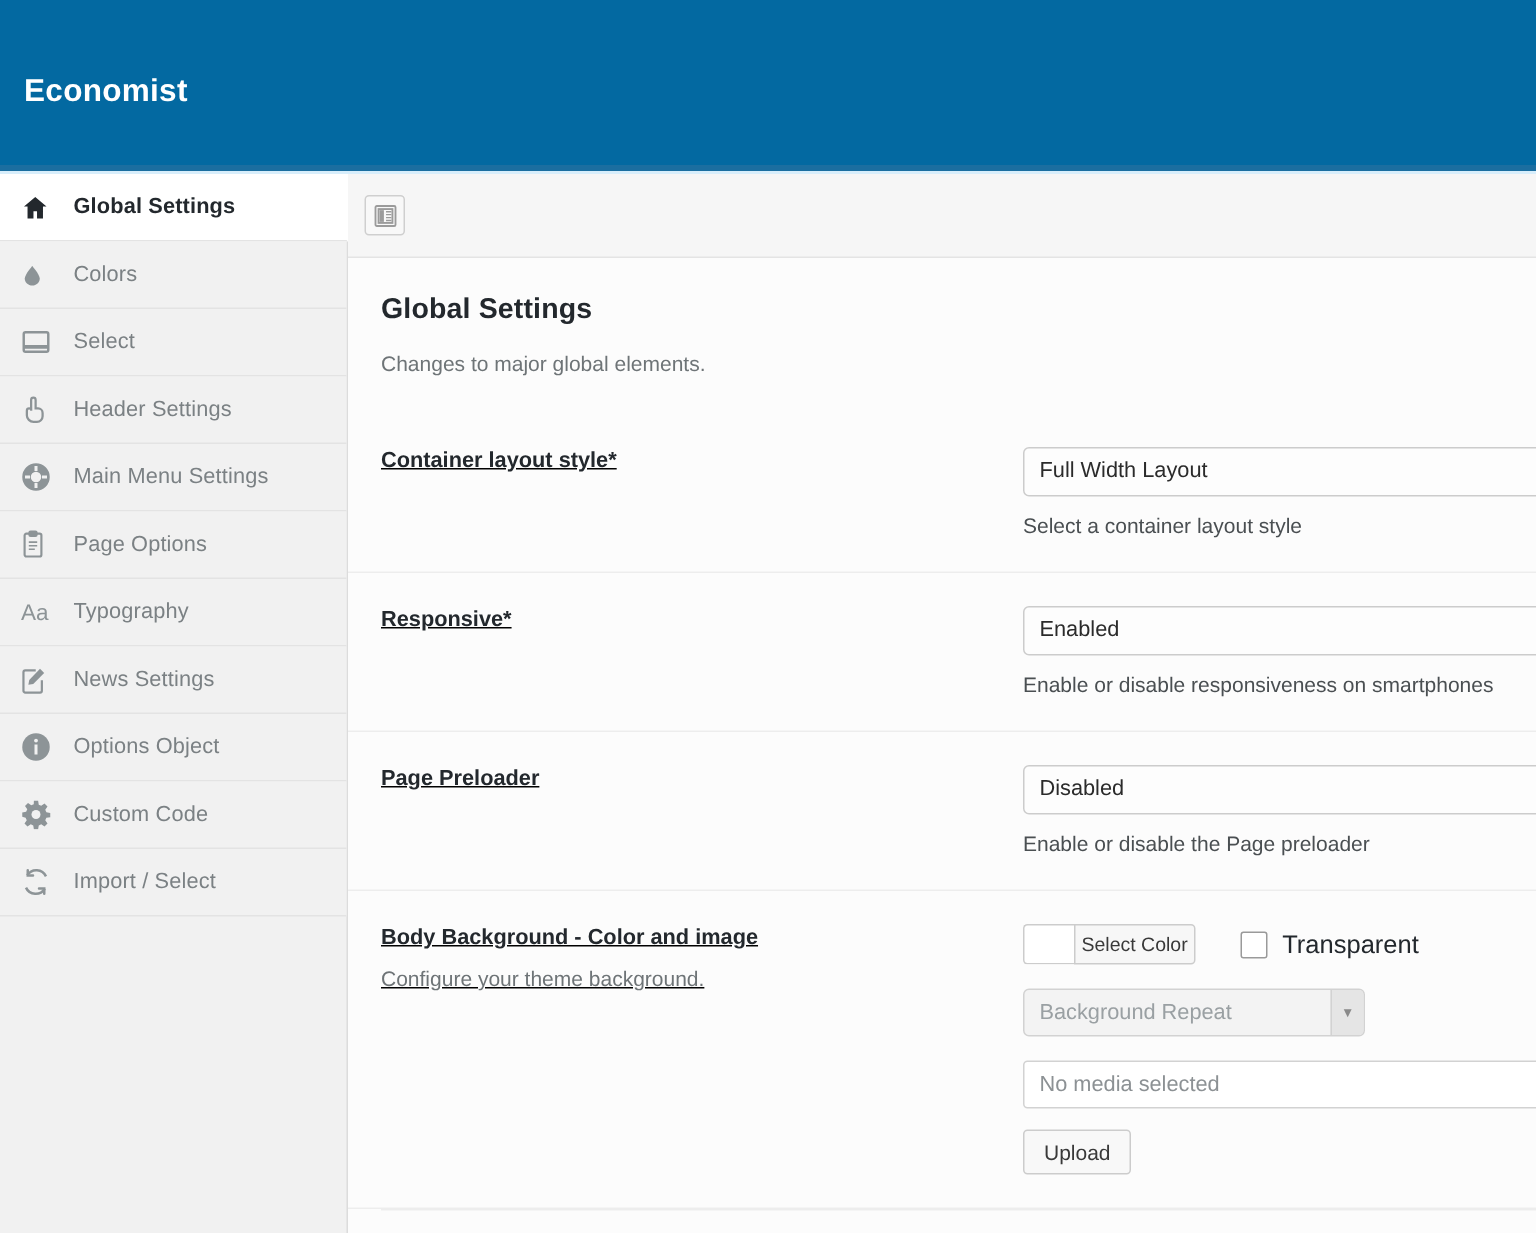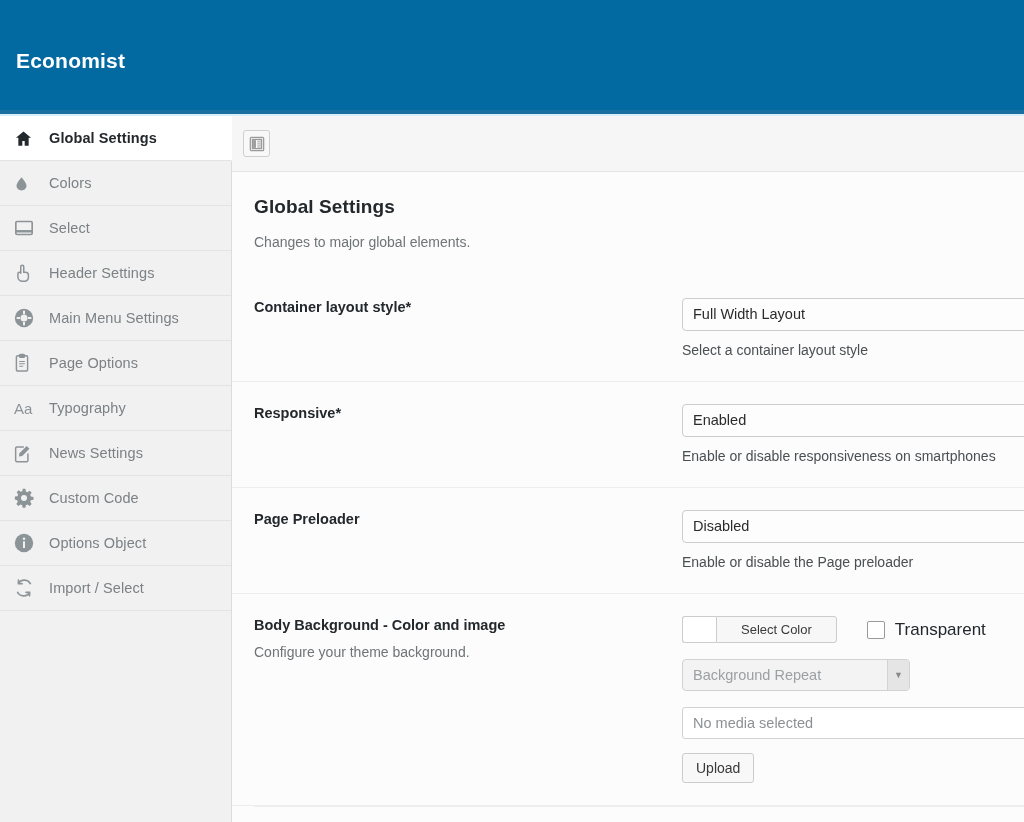--- a/index.html
+++ b/index.html
@@ -147,20 +147,21 @@
     display: flex;
     align-items: flex-start;
     border-bottom: 1px solid #ededed;
     padding: 22px 0 22px 22px;
     min-height: 106px;
   }
   .form-row.last { border-bottom: 1px solid #ededed; }
   .row-label-col {
     flex: 0 0 428px;
     padding-top: 1px;
+    text-decoration: underline;
   }
   .row-label {
     font-size: 14.5px;
     font-weight: bold;
     color: #23282d;
   }
   .row-sublabel {
     font-size: 14px;
     color: #6e7477;
     margin-top: 11px;
@@ -207,21 +208,21 @@
     cursor: pointer;
   }
   .color-btn {
     height: 27px;
     line-height: 25px;
     border: 1px solid #cccccc;
     border-radius: 0 3px 3px 0;
     background: #f7f7f7;
     font-size: 13px;
     color: #393939;
-    padding: 0 24px;
+    padding: 0 4px;
     cursor: pointer;
   }
   .transparent-wrap {
     display: flex;
     align-items: center;
     margin-left: 30px;
   }
   .checkbox {
     width: 18px; height: 18px;
     border: 1px solid #9a9a9a;
@@ -388,37 +389,37 @@
           <path d="M17 11.5V20a1.5 1.5 0 0 1-1.5 1.5h-12A1.5 1.5 0 0 1 2 20V5a1.5 1.5 0 0 1 1.5-1.5H12"></path>
           <path d="M15.5 2.2l3.4 3.4L10 14.5l-4 .7.7-4z" fill="currentColor" stroke="none"></path>
         </svg>
       </span>
       <span class="nav-label">News Settings</span>
     </div>
 
     <div class="nav-item">
       <span class="nav-icon">
         <svg width="20" height="20" viewBox="0 0 24 24" fill="currentColor">
+          <circle cx="12" cy="12" r="11"></circle>
+          <rect x="10.8" y="10" width="2.4" height="8" fill="#f1f1f1"></rect>
+          <circle cx="12" cy="6.8" r="1.5" fill="#f1f1f1"></circle>
+        </svg>
+      </span>
+      <span class="nav-label">Options Object</span>
+    </div>
+
+    <div class="nav-item">
+      <span class="nav-icon">
+        <svg width="20" height="20" viewBox="0 0 24 24" fill="currentColor">
           <path d="M12 8.2a3.8 3.8 0 1 0 0 7.6 3.8 3.8 0 0 0 0-7.6zm0 5.9a2.1 2.1 0 1 1 0-4.2 2.1 2.1 0 0 1 0 4.2z"></path>
           <path d="M10.3 1h3.4l.5 3.1 2 .9 2.6-1.8 2.4 2.4-1.8 2.6.9 2 3.1.5v3.4l-3.1.5-.9 2 1.8 2.6-2.4 2.4-2.6-1.8-2 .9-.5 3.1h-3.4l-.5-3.1-2-.9-2.6 1.8-2.4-2.4 1.8-2.6-.9-2L1 13.7v-3.4l3.1-.5.9-2-1.8-2.6 2.4-2.4 2.6 1.8 2-.9z"></path>
           <circle cx="12" cy="12" r="3.6" fill="#f1f1f1"></circle>
         </svg>
       </span>
       <span class="nav-label">Custom Code</span>
-    </div>
-
-    <div class="nav-item">
-      <span class="nav-icon">
-        <svg width="20" height="20" viewBox="0 0 24 24" fill="currentColor">
-          <circle cx="12" cy="12" r="11"></circle>
-          <rect x="10.8" y="10" width="2.4" height="8" fill="#f1f1f1"></rect>
-          <circle cx="12" cy="6.8" r="1.5" fill="#f1f1f1"></circle>
-        </svg>
-      </span>
-      <span class="nav-label">Options Object</span>
     </div>
 
     <div class="nav-item">
       <span class="nav-icon">
         <svg width="20" height="20" viewBox="0 0 24 24" fill="none" stroke="currentColor" stroke-width="2">
           <path d="M20 7.5A8.5 8.5 0 0 0 5 6.6"></path>
             <path d="M4 16.5A8.5 8.5 0 0 0 19 17.4"></path>
           <path d="M5.4 2.6v4.2h4.2M18.6 21.4v-4.2h-4.2" stroke-linecap="round"></path>
         </svg>
       </span>

